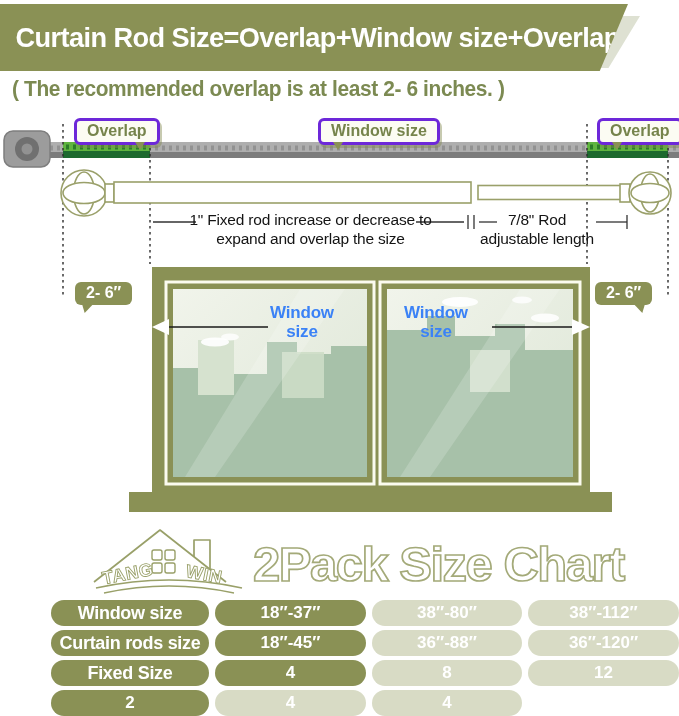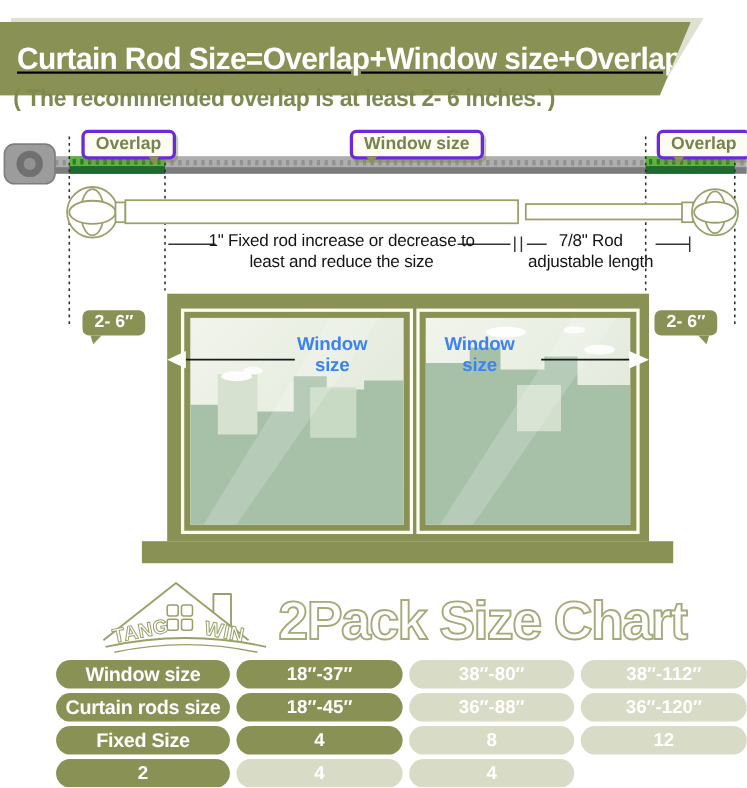--- a/index.html
+++ b/index.html
@@ -6,23 +6,23 @@
   #stage{
     position:relative;width:679px;height:716px;background:#ffffff;overflow:hidden;
     font-family:"Liberation Sans",sans-serif;
   }
   
   .banner-shadow{
     position:absolute;left:10px;top:16px;width:630px;height:52px;
     background:#dee1d2;clip-path:polygon(0 0,100% 0,95% 100%,0 100%);
   }
   .banner{
-    position:absolute;left:0;top:20px;width:628px;height:67px;background:#8a9155;
+    position:absolute;left:0;top:4px;width:628px;height:67px;background:#8a9155;
     clip-path:polygon(0 0,100% 0,95.5% 100%,0 100%);
-    display:flex;align-items:center;text-decoration:underline;
+    display:flex;align-items:center;
   }
   .banner h1{
     margin:0;padding:0 0 0 16px;color:#ffffff;font-size:28px;font-weight:bold;
     letter-spacing:-0.6px;transform:scaleX(.97);transform-origin:left center;white-space:nowrap;
   }
   .subtitle{
     position:absolute;left:12px;top:76px;color:#7c8a52;font-size:22px;font-weight:bold;
     letter-spacing:-0.4px;transform:scaleX(.95);transform-origin:left center;white-space:nowrap;
   }
   
@@ -183,21 +183,21 @@
       </g>
     </g>
   </svg>
 
   <div class="bubble tag tail-r" style="left:74px;top:118px;">Overlap</div>
   <div class="bubble tag tail-l" style="left:318px;top:118px;">Window size</div>
   <div class="bubble tag tail-l" style="left:597px;top:118px;">Overlap</div>
 
   <div class="note" style="left:158px;top:211px;width:305px;">
     <div>1" Fixed rod  increase or decrease to</div>
-    <div>least and reduce the size</div>
+    <div>expand and overlap the size</div>
   </div>
   <div class="note" style="left:478px;top:211px;width:118px;">
     <div>7/8"  Rod</div>
     <div>adjustable length</div>
   </div>
 
   <div class="bubble range tail-l" style="left:75px;top:282px;">2- 6″</div>
   <div class="bubble range tail-r" style="left:595px;top:282px;">2- 6″</div>
 
   <div class="pane-label" style="left:262px;top:303px;">

